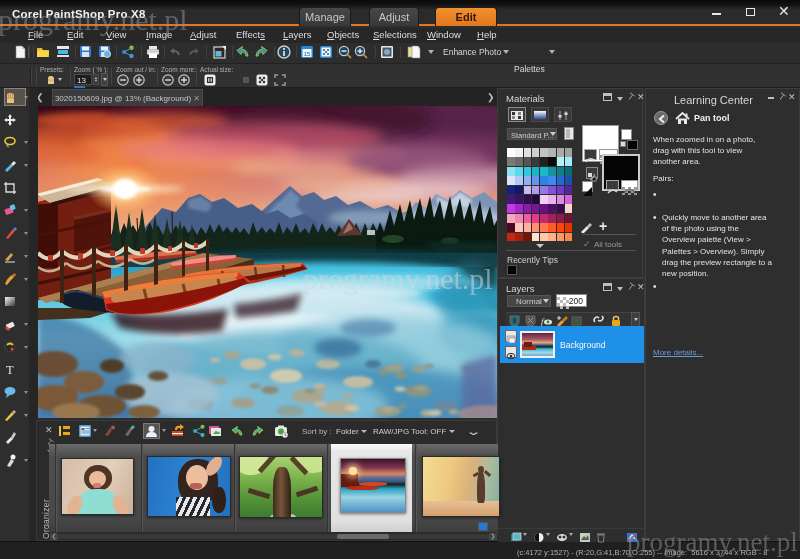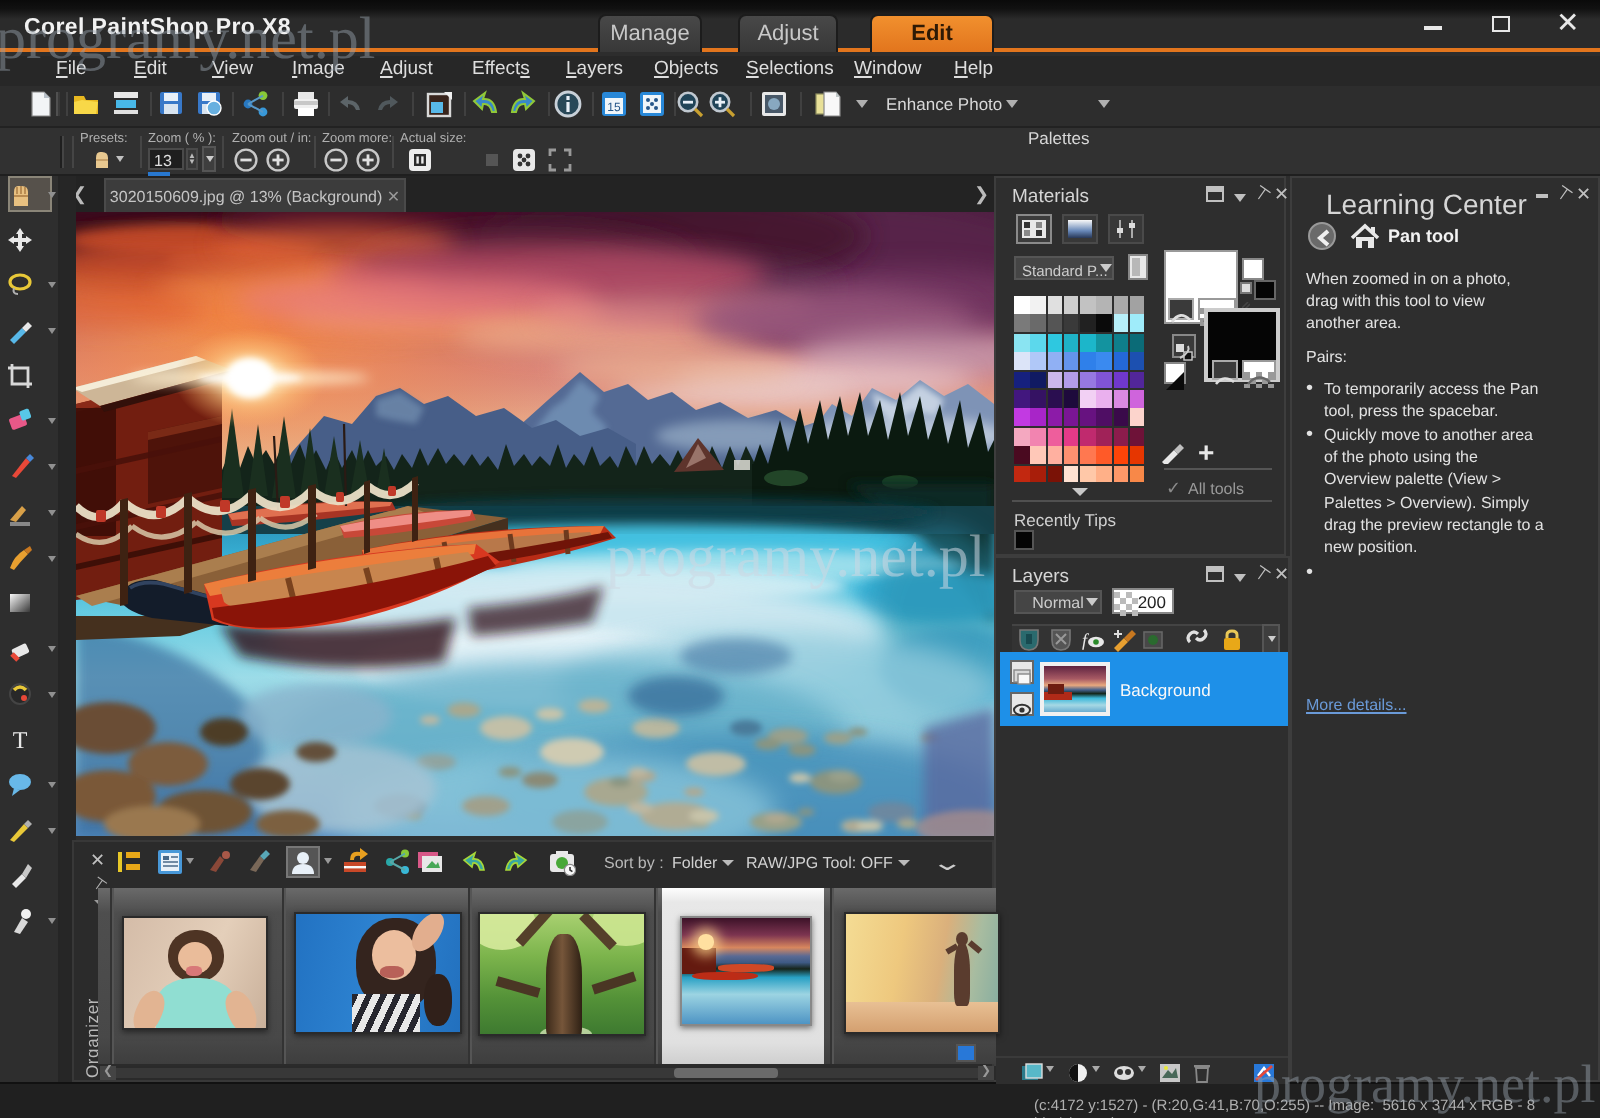--- a/index.html
+++ b/index.html
@@ -838,37 +838,36 @@
         <path d="M3,3 L9,3 L8.5,10 L3.5,10 Z" fill="none" stroke="#888" stroke-width=".9"></path>
         <rect x="2" y="1.5" width="8" height="1.2" fill="#888"></rect>
       </svg></div>
     <div style="position:absolute;left:128px;top:250px"><svg width="12" height="11" viewBox="0 0 12 11">
         <rect x="1" y="1" width="10" height="9" fill="#2878d8"></rect>
         <path d="M3,7 L6,3 L9,7" stroke="#fff" stroke-width="1.2" fill="none"></path>
         <path d="M2,9 L10,2" stroke="#e84838" stroke-width="1.4"></path>
       </svg></div>
   </div>
 <div class="abs" style="left:645px;top:88px;width:155px;height:453px;background:#2e2e2e;border:1px solid #3d3d3d">
-    <div style="position:absolute;left:17px;top:5px;font-size:14px;color:#d6d6d6">Learning Center</div>
+    <div style="position:absolute;left:28px;top:5px;font-size:11px;color:#d6d6d6">Learning Center</div>
     <div style="position:absolute;left:122px;top:8px;width:6px;height:2px;background:#c0c0c0"></div>
     <div style="position:absolute;left:132px;top:3px;font-size:9px;color:#c0c0c0;transform:rotate(35deg)">⊤</div>
     <div style="position:absolute;left:142px;top:3px;font-size:9px;color:#c0c0c0">✕</div>
     <div style="position:absolute;left:8px;top:22px;width:14px;height:14px;border-radius:50%;background:#6a6a6a;border:1px solid #999"><svg width="14" height="14">
         <path d="M9,3.5 L5,7 L9,10.5" stroke="#f0f0f0" stroke-width="2" fill="none"></path>
       </svg></div>
     <div style="position:absolute;left:29px;top:22px"><svg width="15" height="15">
         <path d="M1,8 L7.5,2 L14,8" stroke="#e8e8e8" stroke-width="1.8" fill="none"></path>
         <path d="M3,7.5 L3,13 L6,13 L6,9.5 L9,9.5 L9,13 L12,13 L12,7.5" fill="#e8e8e8"></path>
         <rect x="10.5" y="2.5" width="2" height="3" fill="#e8e8e8"></rect>
       </svg></div>
     <div style="position:absolute;left:48px;top:24px;font-size:9px;font-weight:bold;color:#f2f2f2">Pan tool</div>
     <div style="position:absolute;left:7px;top:45px;font-size:8px;color:#e2e2e2;line-height:11.2px">When zoomed in on a photo,<br>drag with this tool to view<br>another area.</div>
     <div style="position:absolute;left:7px;top:84px;font-size:8px;color:#e2e2e2;line-height:11.2px">Pairs:</div>
     <div style="position:absolute;left:7px;top:100px;font-size:10px;color:#e2e2e2">•</div>
-    <div style="position:absolute;left:16px;top:100px;font-size:8px;color:#e2e2e2;line-height:11.2px">To temporarily access the Pan<br>tool, press the spacebar.</div>
     <div style="position:absolute;left:7px;top:123px;font-size:10px;color:#e2e2e2">•</div>
     <div style="position:absolute;left:16px;top:123px;font-size:8px;color:#e2e2e2;line-height:11.2px">Quickly move to another area<br>of the photo using the<br>Overview palette (View &gt;<br>Palettes &gt; Overview). Simply<br>drag the preview rectangle to a<br>new position.</div>
     <div style="position:absolute;left:7px;top:192px;font-size:10px;color:#e2e2e2">•</div>
     <div style="position:absolute;left:7px;top:259px;font-size:8px;color:#6a9ad8;text-decoration:underline">More details...</div>
   </div>
 <div class="abs" style="left:36px;top:420px;width:461px;height:121px;background:#2b2b2b;border:1px solid #383838">
     <div style="position:absolute;left:8px;top:4px;font-size:9px;color:#c0c0c0">✕</div>
     <div style="position:absolute;left:9px;top:17px;font-size:8px;color:#b0b0b0;transform:rotate(35deg)">⊤</div>
     <div style="position:absolute;left:10px;top:29px;width:0;height:0;border-left:3px solid transparent;border-right:3px solid transparent;border-top:3.5px solid #999"></div>
     <div style="position:absolute;left:-11px;top:93px;font-size:8.5px;color:#b8b8b8;transform:rotate(-90deg);transform-origin:center;width:40px;text-align:center;letter-spacing:.3px">Organizer</div>

